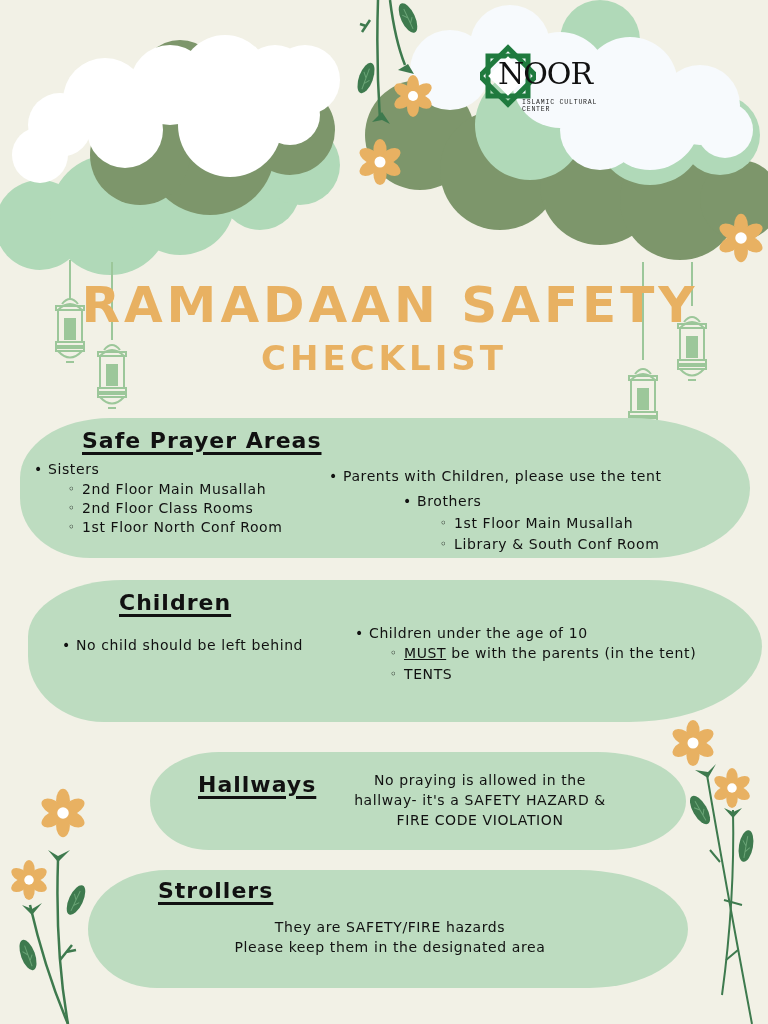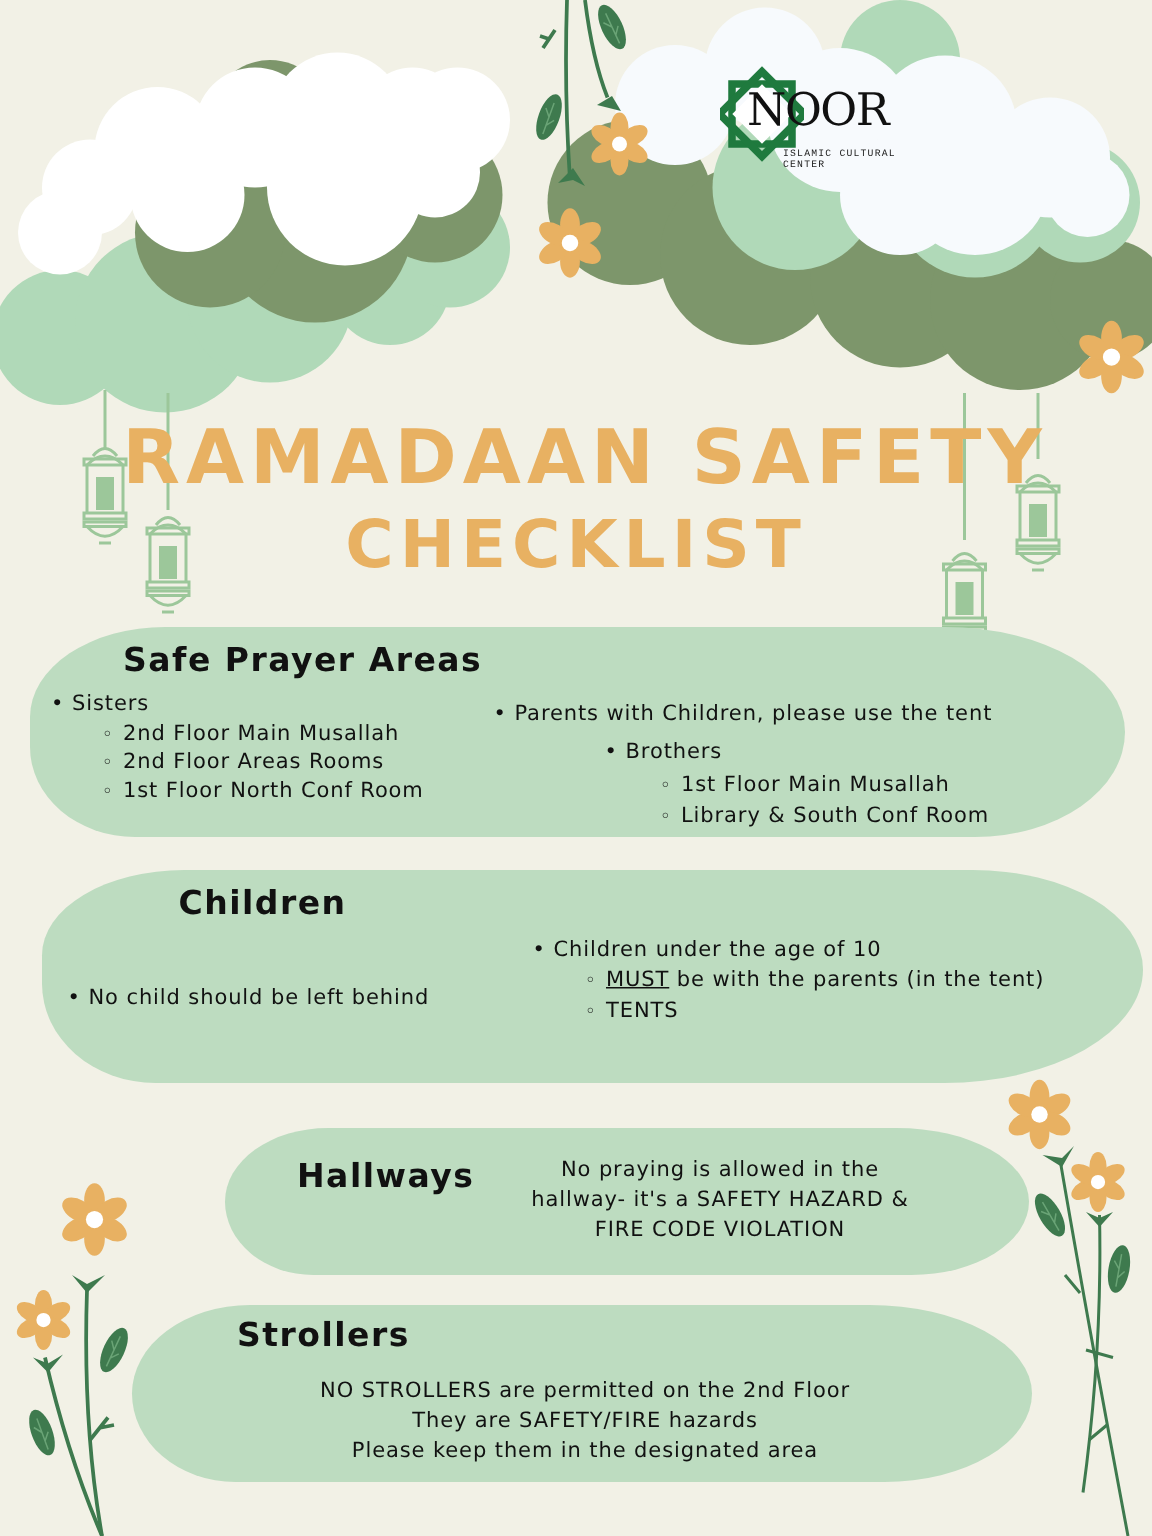--- a/index.html
+++ b/index.html
@@ -10,25 +10,25 @@
     color: #111;
   }
   .abs { position: absolute; }
   svg.deco { position: absolute; left: 0; top: 0; }
   .title {
     position: absolute; left: 0; width: 768px; text-align: center;
     font-family: "DejaVu Sans", sans-serif; font-weight: bold;
     color: #e8b162; letter-spacing: 4px;
   }
   .title-1 { top: 276px; font-size: 50px; left: 6px; }
-  .title-2 { top: 338px; font-size: 44px; }
+  .title-2 { top: 338px; font-size: 34px; }
   .blob { position: absolute; background: #bddcc0; }
   .heading {
     position: absolute; font-weight: bold; font-size: 22px;
-    text-decoration-thickness: 3px; text-underline-offset: 4px;
+    text-decoration: underline; text-decoration-thickness: 3px; text-underline-offset: 4px;
     font-family: "DejaVu Sans", sans-serif; letter-spacing: 1px;
   }
   .txt { position: absolute; font-size: 14px; line-height: 20px; letter-spacing: 0.6px; white-space: nowrap; }
   .bul::before { content: "\2022"; position: absolute; margin-left: -14px; }
   .sub::before { content: "\25E6"; position: absolute; margin-left: -14px; font-size: 12px; }
   .center { text-align: center; }
   .u { text-decoration: underline; }
   .logo-word { font-family: "DejaVu Serif", serif; font-size: 30px; letter-spacing: -1px; color: #111; }
   .logo-sub { font-size: 6.5px; letter-spacing: 0.8px; color: #222; font-family: "Liberation Mono", monospace; }
 </style>
@@ -162,30 +162,30 @@
   <div class="abs logo-sub" style="left:42px; top:55px;">ISLAMIC CULTURAL CENTER</div>
 </div>
 
 <div class="title title-1">RAMADAAN SAFETY</div>
 <div class="title title-2">CHECKLIST</div>
 
 <div class="blob" style="left:20px; top:418px; width:730px; height:140px; border-radius: 90px 120px 100px 70px / 60px 70px 70px 60px;"></div>
 <div class="heading" style="left:82px; top:428px;">Safe Prayer Areas</div>
 <div class="txt bul" style="left:48px; top:459px;">Sisters</div>
 <div class="txt sub" style="left:82px; top:479px;">2nd Floor Main Musallah</div>
-<div class="txt sub" style="left:82px; top:498px;">2nd Floor Areas Rooms</div>
+<div class="txt sub" style="left:82px; top:498px;">2nd Floor Class Rooms</div>
 <div class="txt sub" style="left:82px; top:517px;">1st Floor North Conf Room</div>
 <div class="txt bul" style="left:343px; top:466px;">Parents with Children, please use the tent</div>
 <div class="txt bul" style="left:417px; top:491px;">Brothers</div>
 <div class="txt sub" style="left:454px; top:513px;">1st Floor Main Musallah</div>
 <div class="txt sub" style="left:454px; top:534px;">Library &amp; South Conf Room</div>
 
 <div class="blob" style="left:28px; top:580px; width:734px; height:142px; border-radius: 100px 120px 140px 80px / 60px 70px 80px 70px;"></div>
 <div class="heading" style="left:102px; top:590px;margin-left:17px;">Children</div>
-<div class="txt bul" style="left:59px; top:635px;margin-top:20px;">
+<div class="txt bul" style="left:76px; top:635px;">
   <div>No child should be left behind</div>
 </div>
 <div class="txt bul" style="left:369px; top:623px;">Children under the age of 10</div>
 <div class="txt sub" style="left:404px; top:643px;">
   <span class="u">MUST</span><span> be with the parents (in the tent)</span>
 </div>
 <div class="txt sub" style="left:404px; top:664px;">
   <div>TENTS</div>
 </div>
 
@@ -193,16 +193,15 @@
 <div class="heading" style="left:178px; top:772px;margin-left:20px;">Hallways</div>
 <div class="txt center" style="left:330px; top:770px; width:300px;">
   <div>No praying is allowed in the</div>
   <div>hallway- it's a SAFETY HAZARD &amp;</div>
   <div>FIRE CODE VIOLATION</div>
 </div>
 
 <div class="blob" style="left:88px; top:870px; width:600px; height:118px; border-radius: 80px 110px 100px 70px / 60px 60px 60px 60px;"></div>
 <div class="heading" style="left:158px; top:878px;">Strollers</div>
 <div class="txt center" style="left:160px; top:917px; width:460px;">
-  <div>NO STROLLERS are permitted on the 2nd Floor</div>
   <div>They are SAFETY/FIRE hazards</div>
   <div>Please keep them in the designated area</div>
 </div>
 
 </body></html>

